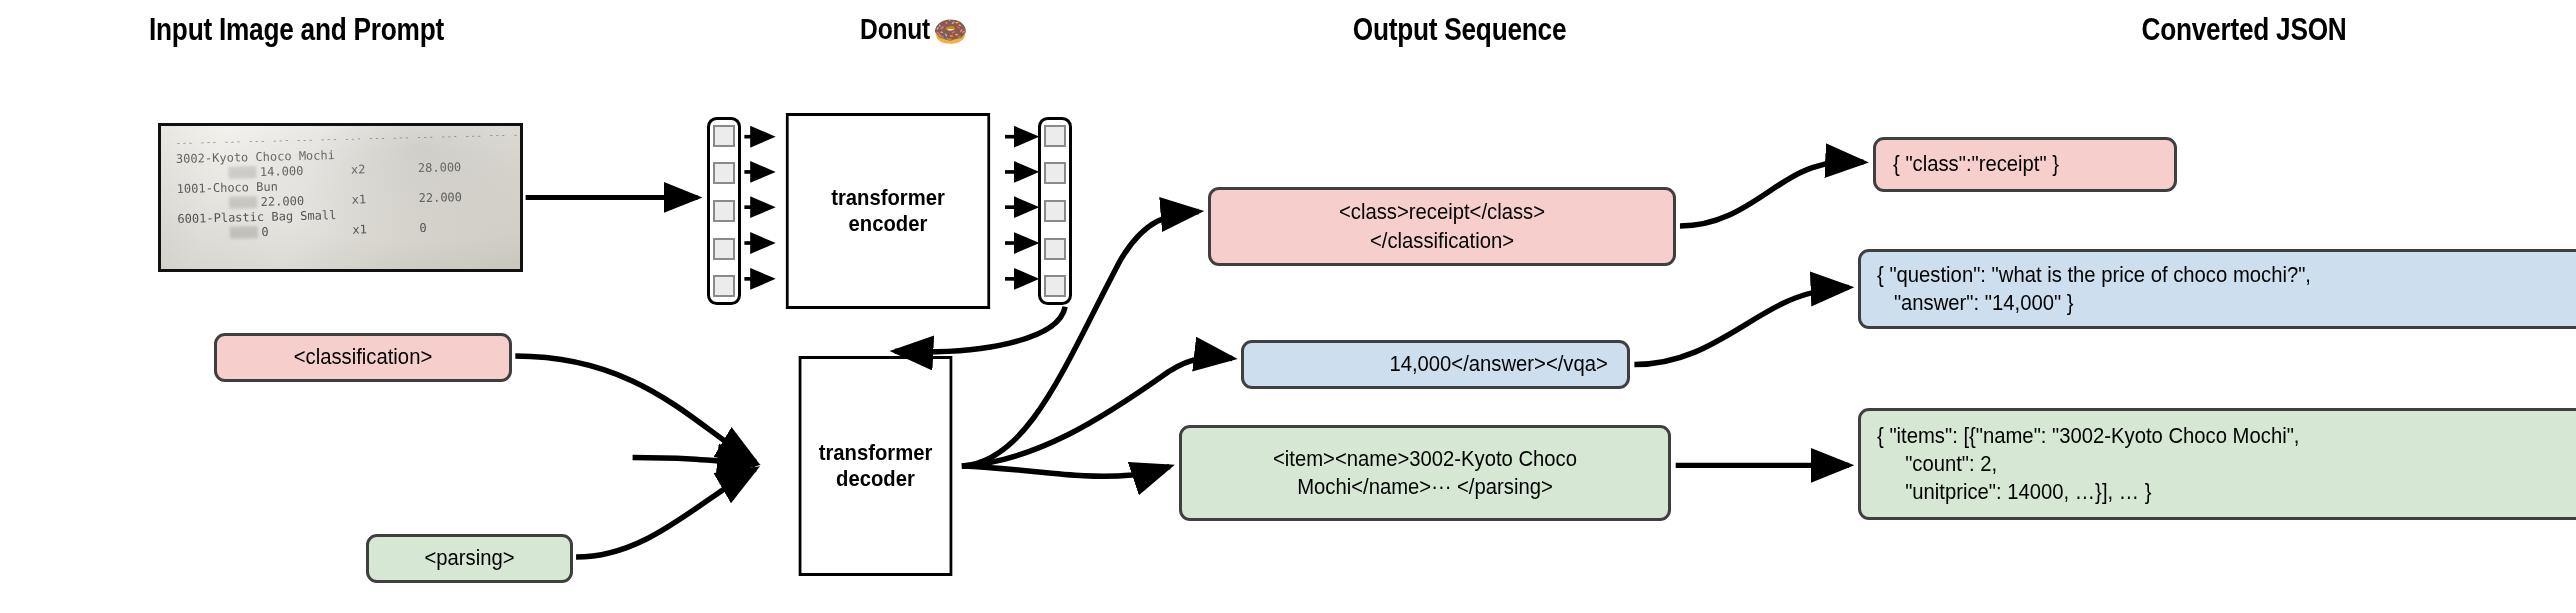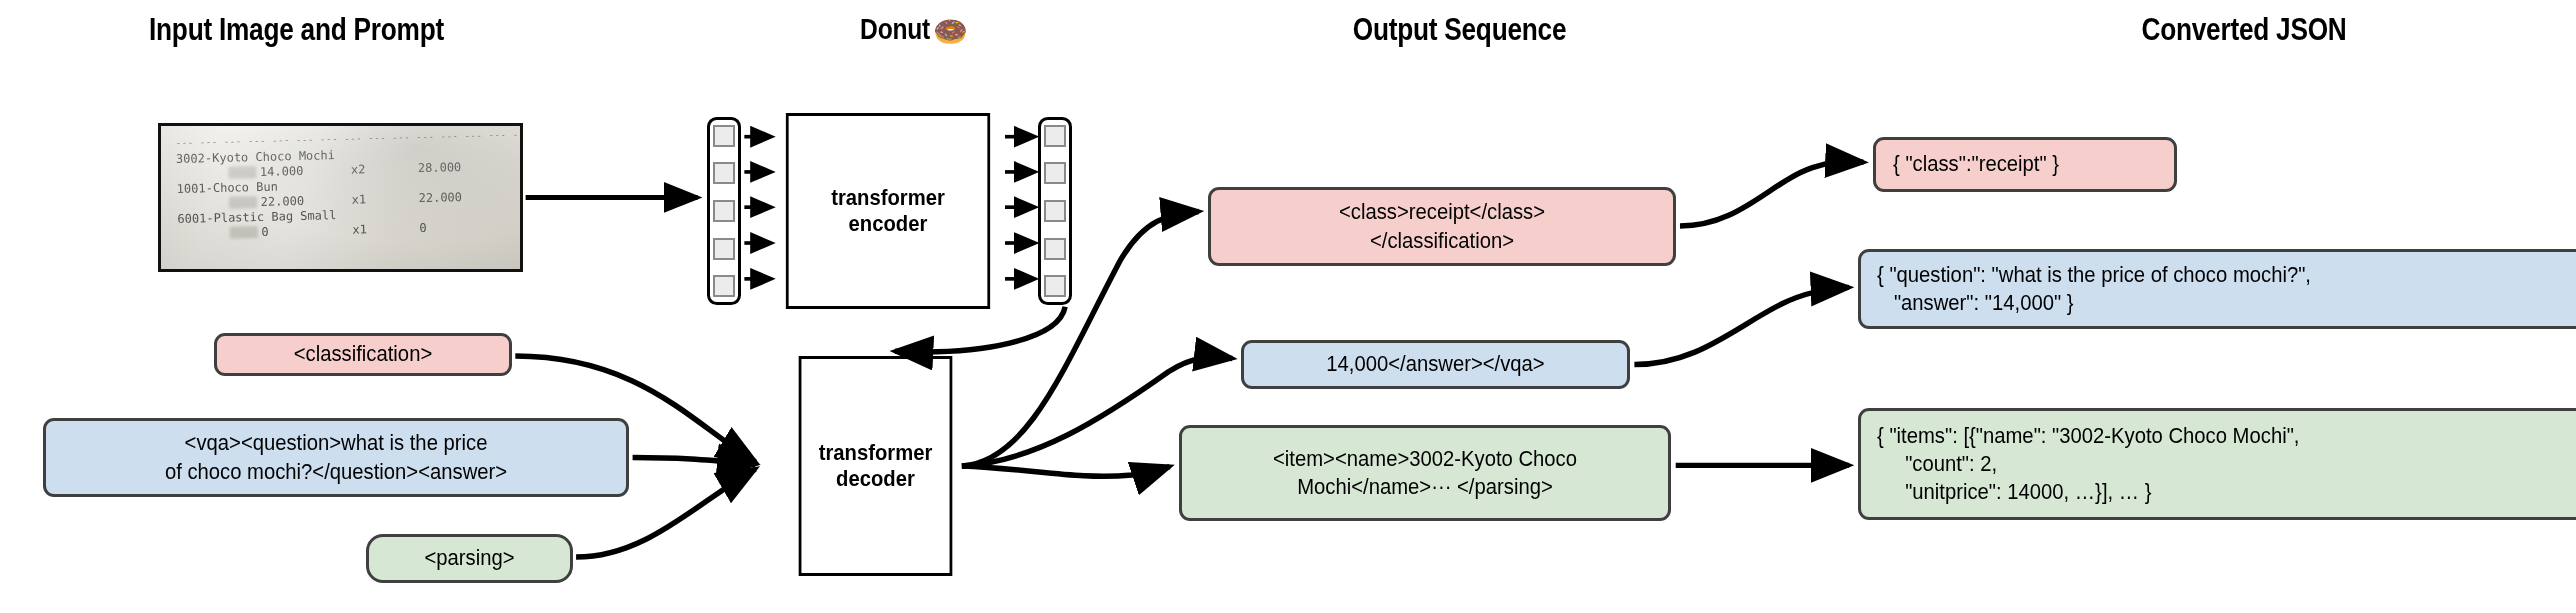--- a/index.html
+++ b/index.html
@@ -190,39 +190,35 @@
   <div class="modelbox" style="left:745px;top:113px;width:222px;height:196px;">
     <span class="mtxt" style="white-space:pre-line;">transformer
 encoder</span>
   </div>
 
   <div class="modelbox" style="left:760px;top:356px;width:167px;height:220px;">
     <span class="mtxt" style="white-space:pre-line;">transformer
 decoder</span>
   </div>
 
-  <div class="cbox pink center" style="left:182px;top:333px;width:298px;height:43px;">
+  <div class="cbox pink center" style="left:182px;top:333px;width:298px;height:49px;">
     <span class="txt">&lt;classification&gt;</span>
   </div>
 
-  <div class="cbox blue center" style="left:11px;top:418px;width:586px;height:79px;">
-    <span class="txt">&lt;vqa&gt;&lt;question&gt;what is the price
-of choco mochi?&lt;/question&gt;&lt;answer&gt;</span>
-  </div>
-
-  <div class="cbox green center" style="left:334px;top:534px;width:207px;height:49px;border-radius:17px;">
+
+  <div class="cbox green center" style="left:334px;top:534px;width:207px;height:49px;">
     <span class="txt">&lt;parsing&gt;</span>
   </div>
 
   <div class="cbox pink center" style="left:1176px;top:187px;width:468px;height:79px;">
     <span class="txt">&lt;class&gt;receipt&lt;/class&gt;
 &lt;/classification&gt;</span>
   </div>
 
-  <div class="cbox blue center" style="left:1209px;top:340px;width:389px;height:49px;">
+  <div class="cbox blue center" style="left:1209px;top:340px;width:389px;height:49px;text-align:right;">
     <span class="txt">14,000&lt;/answer&gt;&lt;/vqa&gt;</span>
   </div>
 
   <div class="cbox green center" style="left:1147px;top:425px;width:492px;height:96px;">
     <span class="txt">&lt;item&gt;&lt;name&gt;3002-Kyoto Choco
 Mochi&lt;/name&gt;··· &lt;/parsing&gt;</span>
   </div>
 
   <div class="cbox pink left jsonbox" style="left:1841px;top:137px;width:304px;height:55px;padding-left:17px;">
     <span class="txt">{ "class":"receipt" }</span>

